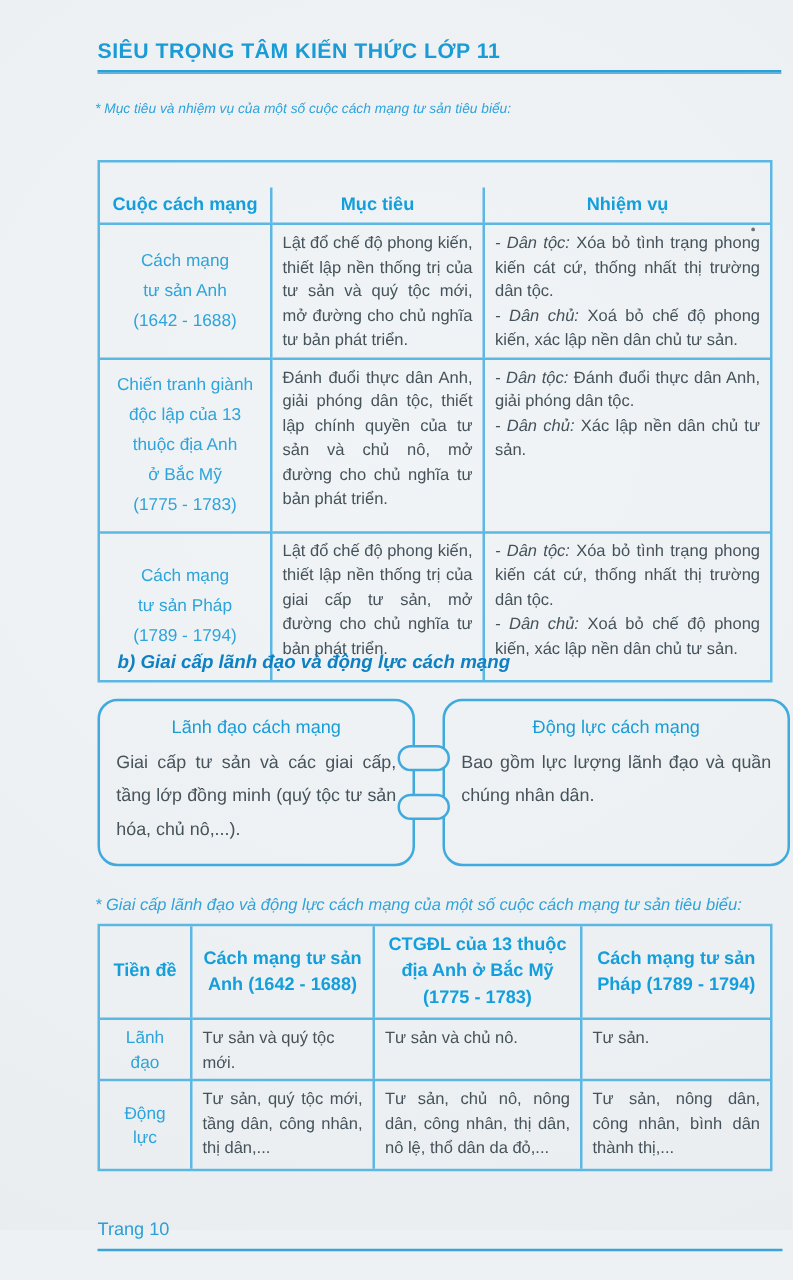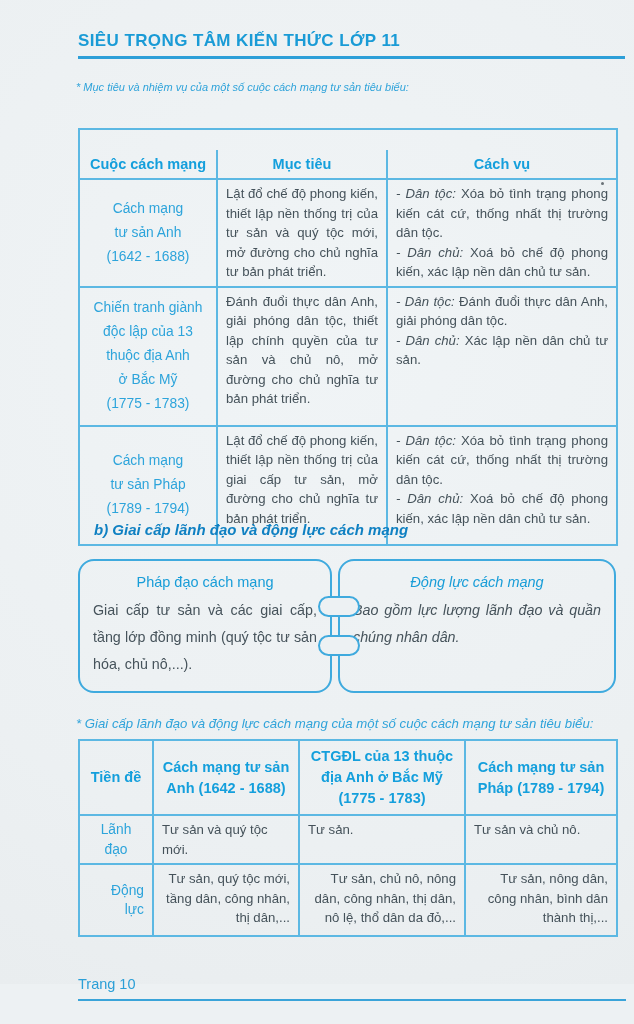--- a/index.html
+++ b/index.html
@@ -58,35 +58,35 @@
   
   .section-b-title {
     position: absolute; left: 94px; top: 521px;
     font-size: 15px; font-weight: 700; font-style: italic;
     color: #0f80c2;
   }
   .boxes { position: absolute; left: 78px; top: 559px; width: 542px; height: 134px; }
   .rbox { position: absolute; top: 0; height: 134px;
     border: 2.5px solid #3faade; border-radius: 16px; }
   .rbox-left  { left: 0;     width: 254px; }
-  .rbox-right { left: 260px; width: 278px; font-style: italic; }
+  .rbox-right { left: 276px; width: 278px; }
   .rbox-title { margin-top: 13px; text-align: center; color: #189dd8; font-size: 14.5px; }
   .rbox-body  { padding: 7px 13px 0 13px; font-size: 14.3px; line-height: 27px;
     text-align: justify; color: #46535b; }
   .link-pill { position: absolute; left: 240px; width: 42px; height: 21px;
     background: #edf1f3; border: 2.5px solid #3faade; border-radius: 11px; }
   .link-pill.p1 { top: 37px; }
   .link-pill.p2 { top: 76px; }
 
   
   .table-2 { top: 739px; width: 540px; }
   .table-2 .trow { grid-template-columns: 74px 146px 166px 150px; }
   .table-2 .trow.hd .cell { min-height: 72px; line-height: 21px; padding: 5px 6px; }
   .table-2 .trow.r1 .cell { min-height: 23px; }
-  .table-2 .trow.r2 .cell { min-height: 72px; text-align: right; }
+  .table-2 .trow.r2 .cell { min-height: 72px; }
   .rowlabel { color: #2da4db; font-size: 13.8px; }
 
   
   .footer-text { position: absolute; left: 78px; top: 976px; font-size: 14.5px; color: #2b9fd7; text-align: right; }
   .footer-rule { position: absolute; left: 78px; top: 999px; width: 548px;
     border-top: 2px solid #3aa4d9; }
 
   
   .artifact-dot { position: absolute; left: 601px; top: 182px; width: 3px; height: 3px;
     border-radius: 50%; background: #6a7277; }
@@ -98,21 +98,21 @@
 
   <div class="header-title">SIÊU TRỌNG TÂM KIẾN THỨC LỚP 11</div>
   <div class="header-rule"></div>
 
   <div class="caption caption-1">* Mục tiêu và nhiệm vụ của một số cuộc cách mạng tư sản tiêu biểu:</div>
 
   <div class="tbl table-1">
     <div class="trow hd">
       <div class="cell head center">Cuộc cách mạng</div>
       <div class="cell head center">Mục tiêu</div>
-      <div class="cell head center">Cách vụ</div>
+      <div class="cell head center">Nhiệm vụ</div>
     </div>
 
     <div class="trow r1">
       <div class="cell blue center name-cell prelines">Cách mạng
 tư sản Anh
 (1642 - 1688)</div>
       <div class="cell just">Lật đổ chế độ phong kiến, thiết lập nền thống trị của tư sản và quý tộc mới, mở đường cho chủ nghĩa tư bản phát triển.</div>
       <div class="cell">
         <div class="nv-item"><span class="nv-label">- Dân tộc:</span><span> Xóa bỏ tình trạng phong kiến cát cứ, thống nhất thị trường dân tộc.</span></div>
         <div class="nv-item"><span class="nv-label">- Dân chủ:</span><span> Xoá bỏ chế độ phong kiến, xác lập nền dân chủ tư sản.</span></div>
@@ -143,21 +143,21 @@
       </div>
     </div>
   </div>
 
   <div class="artifact-dot"></div>
 
   <div class="section-b-title">b) Giai cấp lãnh đạo và động lực cách mạng</div>
 
   <div class="boxes">
     <div class="rbox rbox-left">
-      <div class="rbox-title">Pháp đạo cách mạng</div>
+      <div class="rbox-title">Lãnh đạo cách mạng</div>
       <div class="rbox-body">Giai cấp tư sản và các giai cấp, tầng lớp đồng minh (quý tộc tư sản hóa, chủ nô,...).</div>
     </div>
     <div class="rbox rbox-right">
       <div class="rbox-title">Động lực cách mạng</div>
       <div class="rbox-body">Bao gồm lực lượng lãnh đạo và quần chúng nhân dân.</div>
     </div>
     <div class="link-pill p1"></div>
     <div class="link-pill p2"></div>
   </div>
 
@@ -167,22 +167,22 @@
     <div class="trow hd">
       <div class="cell head center">Tiền đề</div>
       <div class="cell head center">Cách mạng tư sản Anh (1642 - 1688)</div>
       <div class="cell head center">CTGĐL của 13 thuộc địa Anh ở Bắc Mỹ (1775 - 1783)</div>
       <div class="cell head center">Cách mạng tư sản Pháp (1789 - 1794)</div>
     </div>
 
     <div class="trow r1">
       <div class="cell rowlabel center">Lãnh đạo</div>
       <div class="cell">Tư sản và quý tộc mới.</div>
+      <div class="cell">Tư sản và chủ nô.</div>
       <div class="cell">Tư sản.</div>
-      <div class="cell">Tư sản và chủ nô.</div>
     </div>
 
     <div class="trow r2">
       <div class="cell rowlabel center">Động lực</div>
       <div class="cell just">Tư sản, quý tộc mới, tầng dân, công nhân, thị dân,...</div>
       <div class="cell just">Tư sản, chủ nô, nông dân, công nhân, thị dân, nô lệ, thổ dân da đỏ,...</div>
       <div class="cell just">Tư sản, nông dân, công nhân, bình dân thành thị,...</div>
     </div>
   </div>
 

